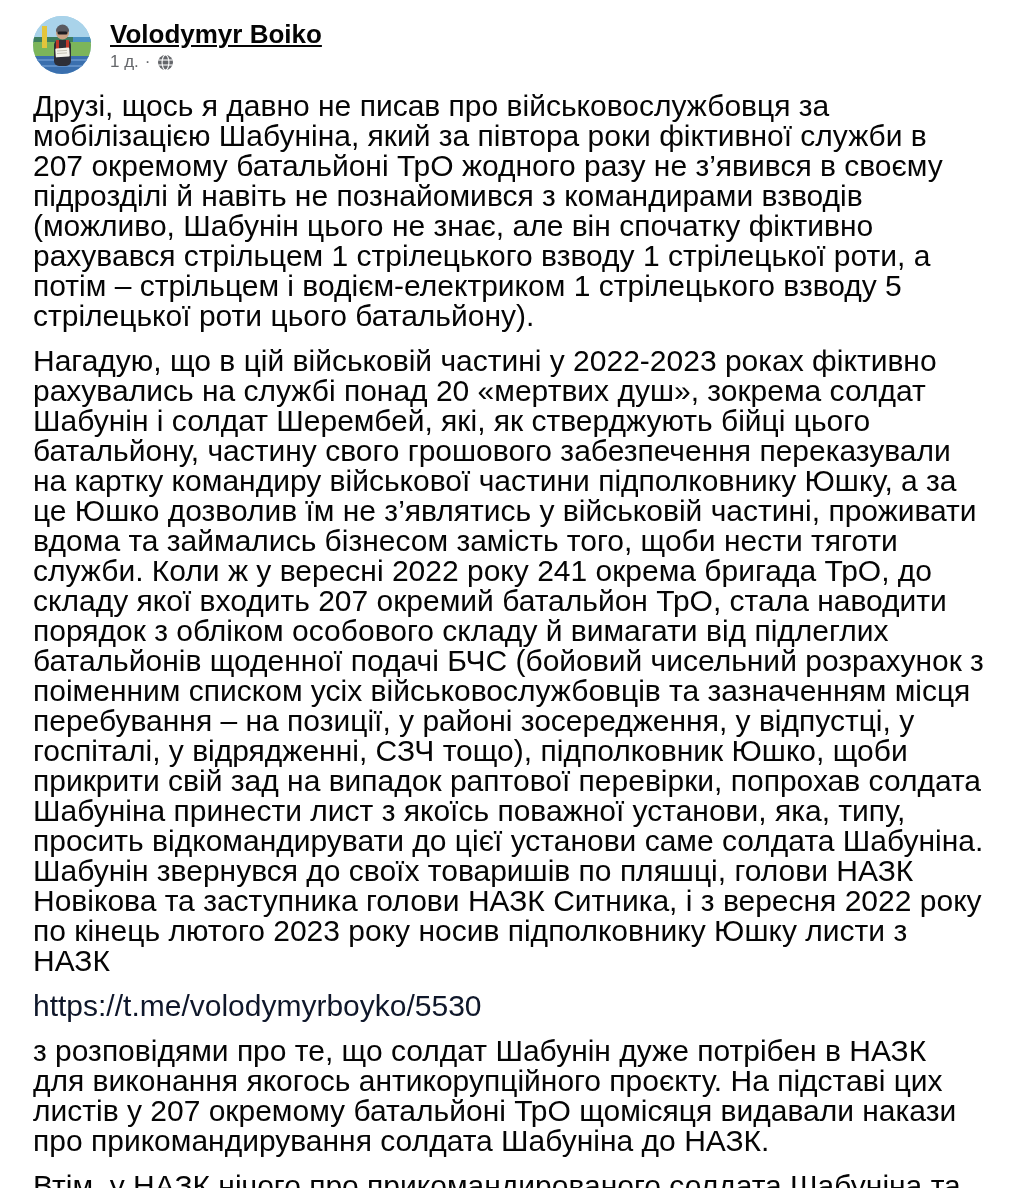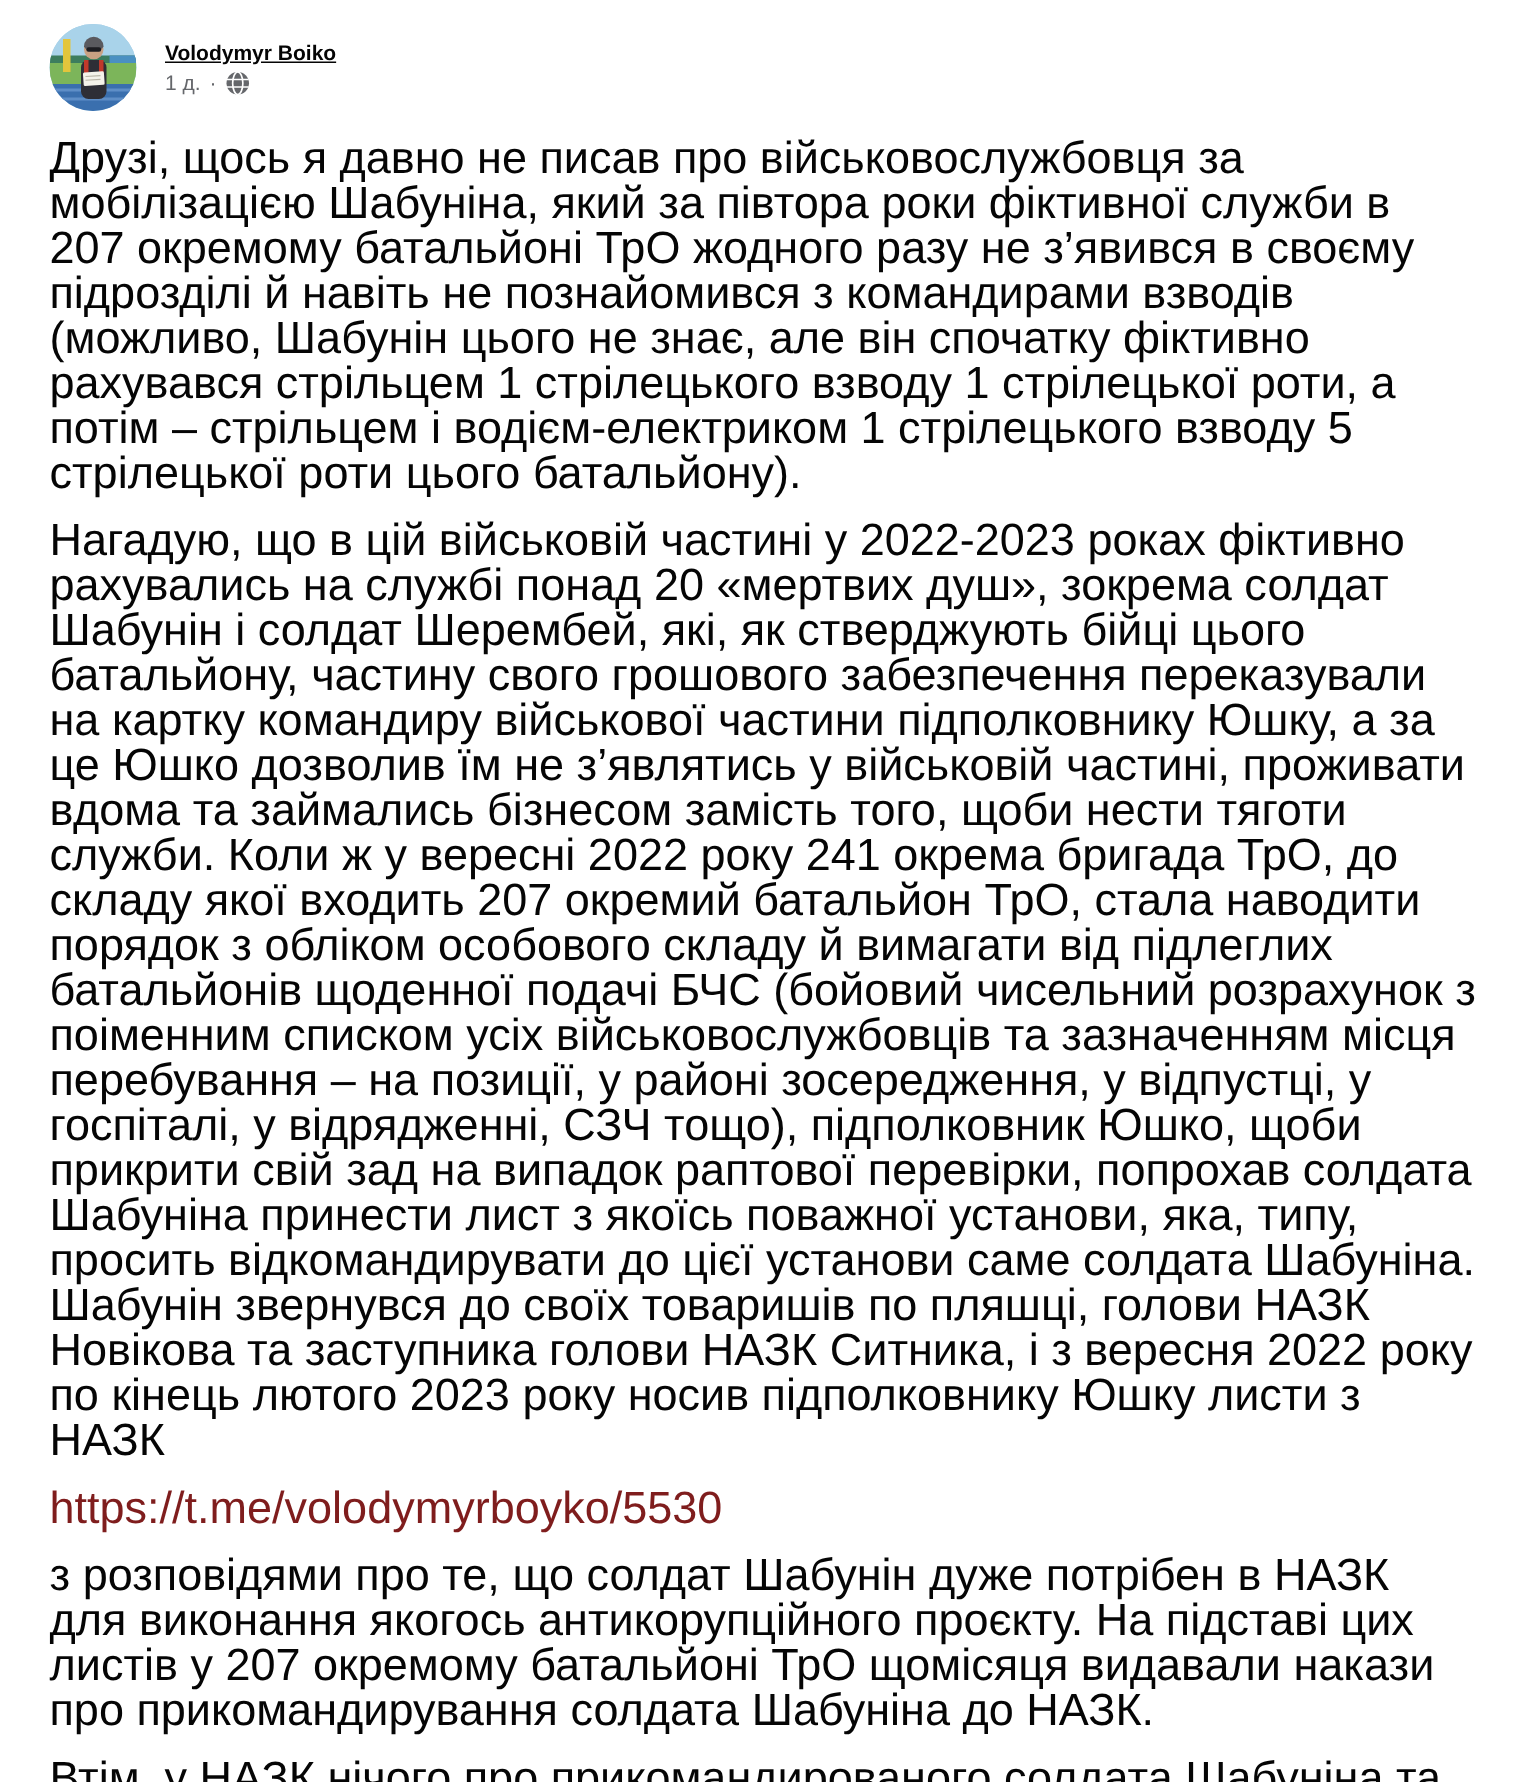--- a/index.html
+++ b/index.html
@@ -32,51 +32,51 @@
     background: #9ecbe6;
   }
   .avatar svg { display: block; width: 58px; height: 58px; }
   .header-text {
     display: flex;
     flex-direction: column;
     gap: 4px;
     padding-top: 2px;
   }
   .author {
-    font-size: 14px;
+    font-size: 26px;
     font-weight: 700;
     color: #050505;
     text-decoration: underline;
     cursor: pointer;
     line-height: 1.1;
   }
   .meta {
     display: flex;
     align-items: center;
     gap: 6px;
     color: #65676B;
-    font-size: 14px;
+    font-size: 17px;
     line-height: 1.1;
     text-align: right;
   }
   .meta .sep { color: #65676B; }
   .globe { display: inline-flex; align-items: center; }
   .globe svg { display: block; }
   .post-body {
     margin-top: 17px;
   }
   .post-body p {
     margin: 0 0 15px 0;
     font-size: 30px;
     line-height: 30px;
     color: #050505;
   }
   .post-body p:last-child { margin-bottom: 0; }
   a.post-link {
-    color: #7f1d1d;
+    color: #0f172a;
     text-decoration: none;
     cursor: pointer;
   }
 </style>
 </head>
 <body>
 
 <div class="post">
 
   <div class="post-header">

